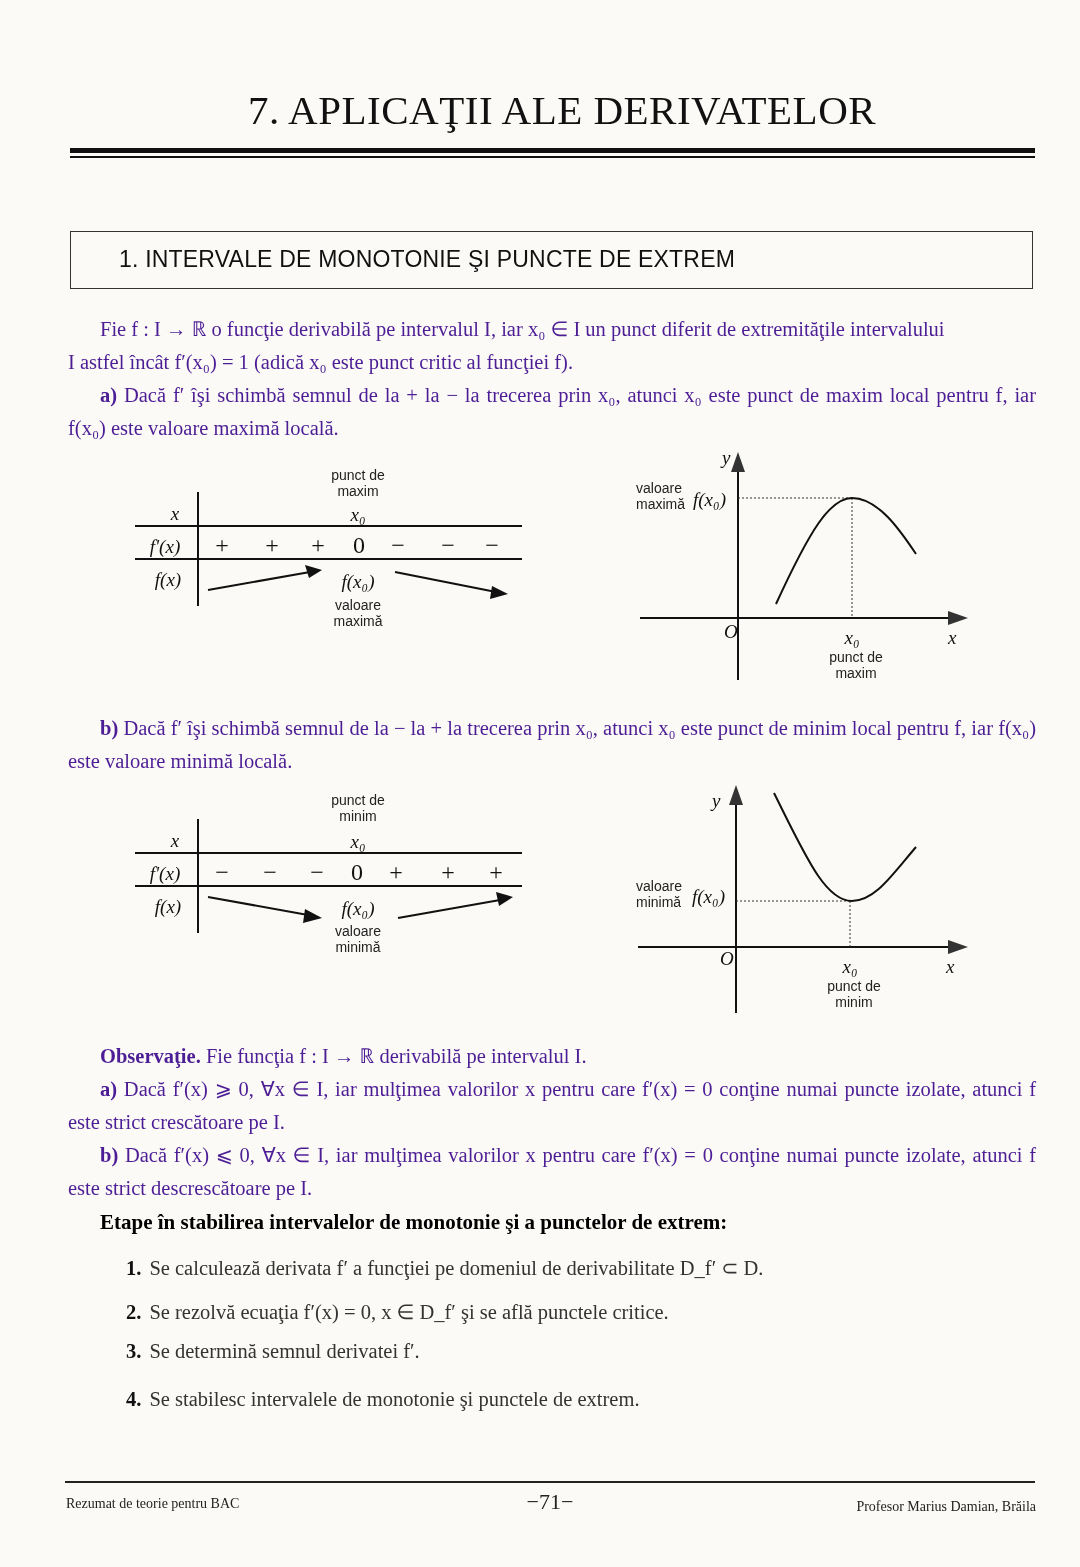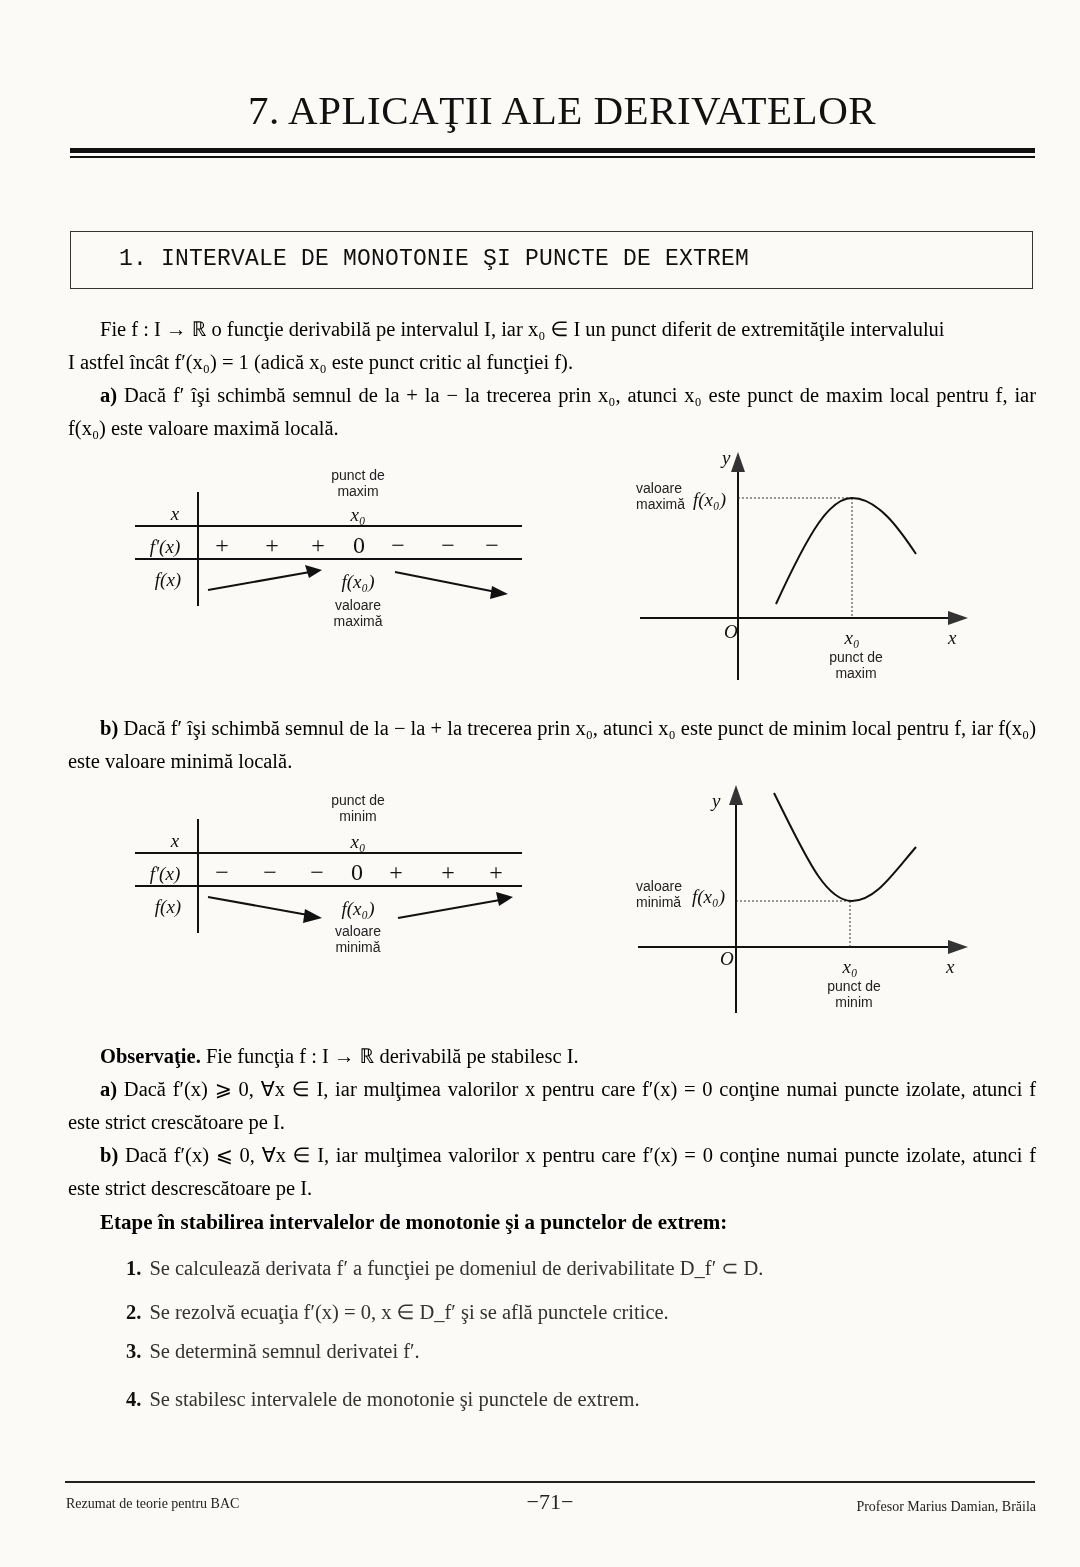--- a/index.html
+++ b/index.html
@@ -13,26 +13,26 @@
     font-family: "Liberation Serif", serif; font-size: 41px; letter-spacing: 0.5px; color: #111;
     padding-left: 44px; box-sizing: border-box;
   }
   .rule-thick { position: absolute; left: 70px; width: 965px; top: 148px; height: 5px; background: #111; }
   .rule-thin { position: absolute; left: 70px; width: 965px; top: 156px; height: 2px; background: #111; }
   .section-box {
     position: absolute; left: 70px; top: 231px; width: 963px; height: 58px;
     border: 1.5px solid #333; box-sizing: border-box;
   }
   .section-title {
-    position: absolute; left: 48px; top: 14px; font-family: Liberation Mono, monospace;
+    position: absolute; left: 48px; top: 14px; font-family: Liberation Sans, sans-serif;
     font-size: 23px; color: #111; letter-spacing: 0.2px;
   }
   .para {
     position: absolute; left: 68px; width: 968px; font-family: "Liberation Serif", serif;
-    font-size: 20.5px; line-height: 33px; color: #000000; text-align: justify;
+    font-size: 20.5px; line-height: 33px; color: #4c1d95; text-align: justify;
   }
   .para .indent { display: inline-block; width: 32px; }
   .bold { font-weight: bold; }
   .diagram { position: absolute; }
   .diagram svg { display: block; }
   .lbl { font-family: "Liberation Sans", sans-serif; font-size: 14px; fill: #222; }
   .mlbl { font-family: "Liberation Serif", serif; font-style: italic; font-size: 19px; fill: #111; }
   .sign { font-family: "Liberation Serif", serif; font-size: 24px; fill: #111; }
   .heading2 {
     position: absolute; left: 100px; top: 1210px; font-family: "Liberation Serif", serif;
@@ -170,21 +170,21 @@
       <text class="mlbl" x="72" y="128">f(x₀)</text>
       <text class="mlbl" x="230" y="198" text-anchor="middle">x₀</text>
       <text class="lbl" x="234" y="216" text-anchor="middle">punct de</text>
       <text class="lbl" x="234" y="232" text-anchor="middle">minim</text>
     </svg>
   </div>
 
   <div class="para" style="top:1040px;">
     <div>
       <span class="indent"></span><span class="bold">Observaţie.</span>
-      <span>Fie funcţia f : I → ℝ derivabilă pe stabilesc I.</span>
+      <span>Fie funcţia f : I → ℝ derivabilă pe intervalul I.</span>
     </div>
     <div>
       <span class="indent"></span><span class="bold">a)</span>
       <span>Dacă f′(x) ⩾ 0, ∀x ∈ I, iar mulţimea valorilor x pentru care f′(x) = 0 conţine numai puncte izolate, atunci f este strict crescătoare pe I.</span>
     </div>
     <div>
       <span class="indent"></span><span class="bold">b)</span>
       <span>Dacă f′(x) ⩽ 0, ∀x ∈ I, iar mulţimea valorilor x pentru care f′(x) = 0 conţine numai puncte izolate, atunci f este strict descrescătoare pe I.</span>
     </div>
   </div>

